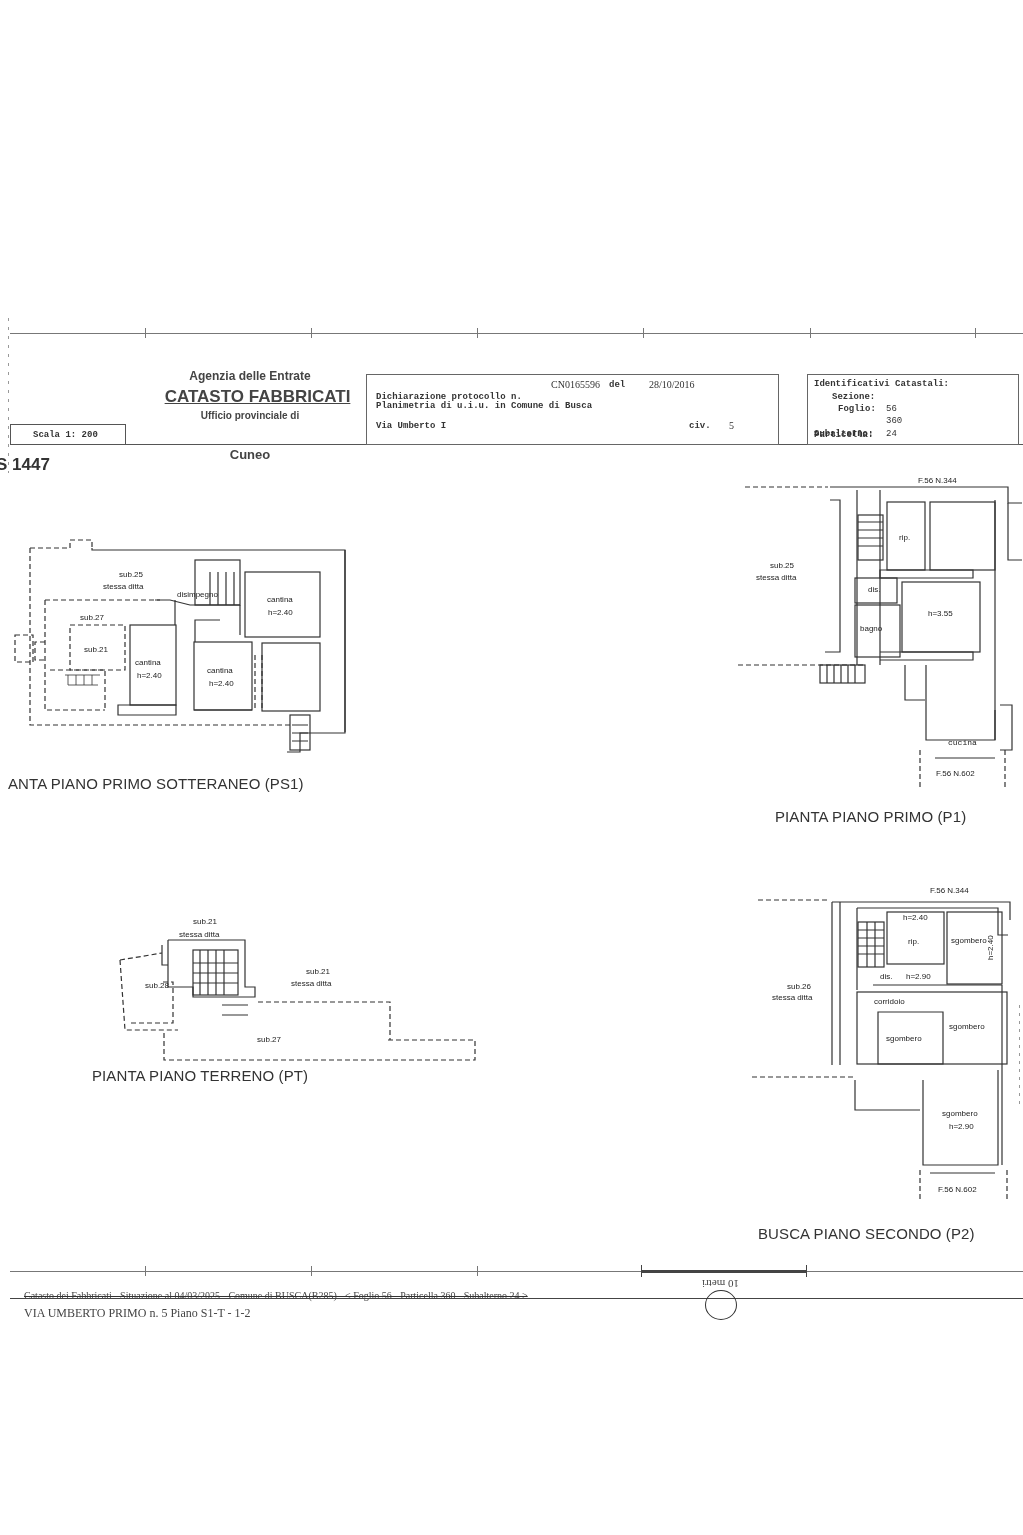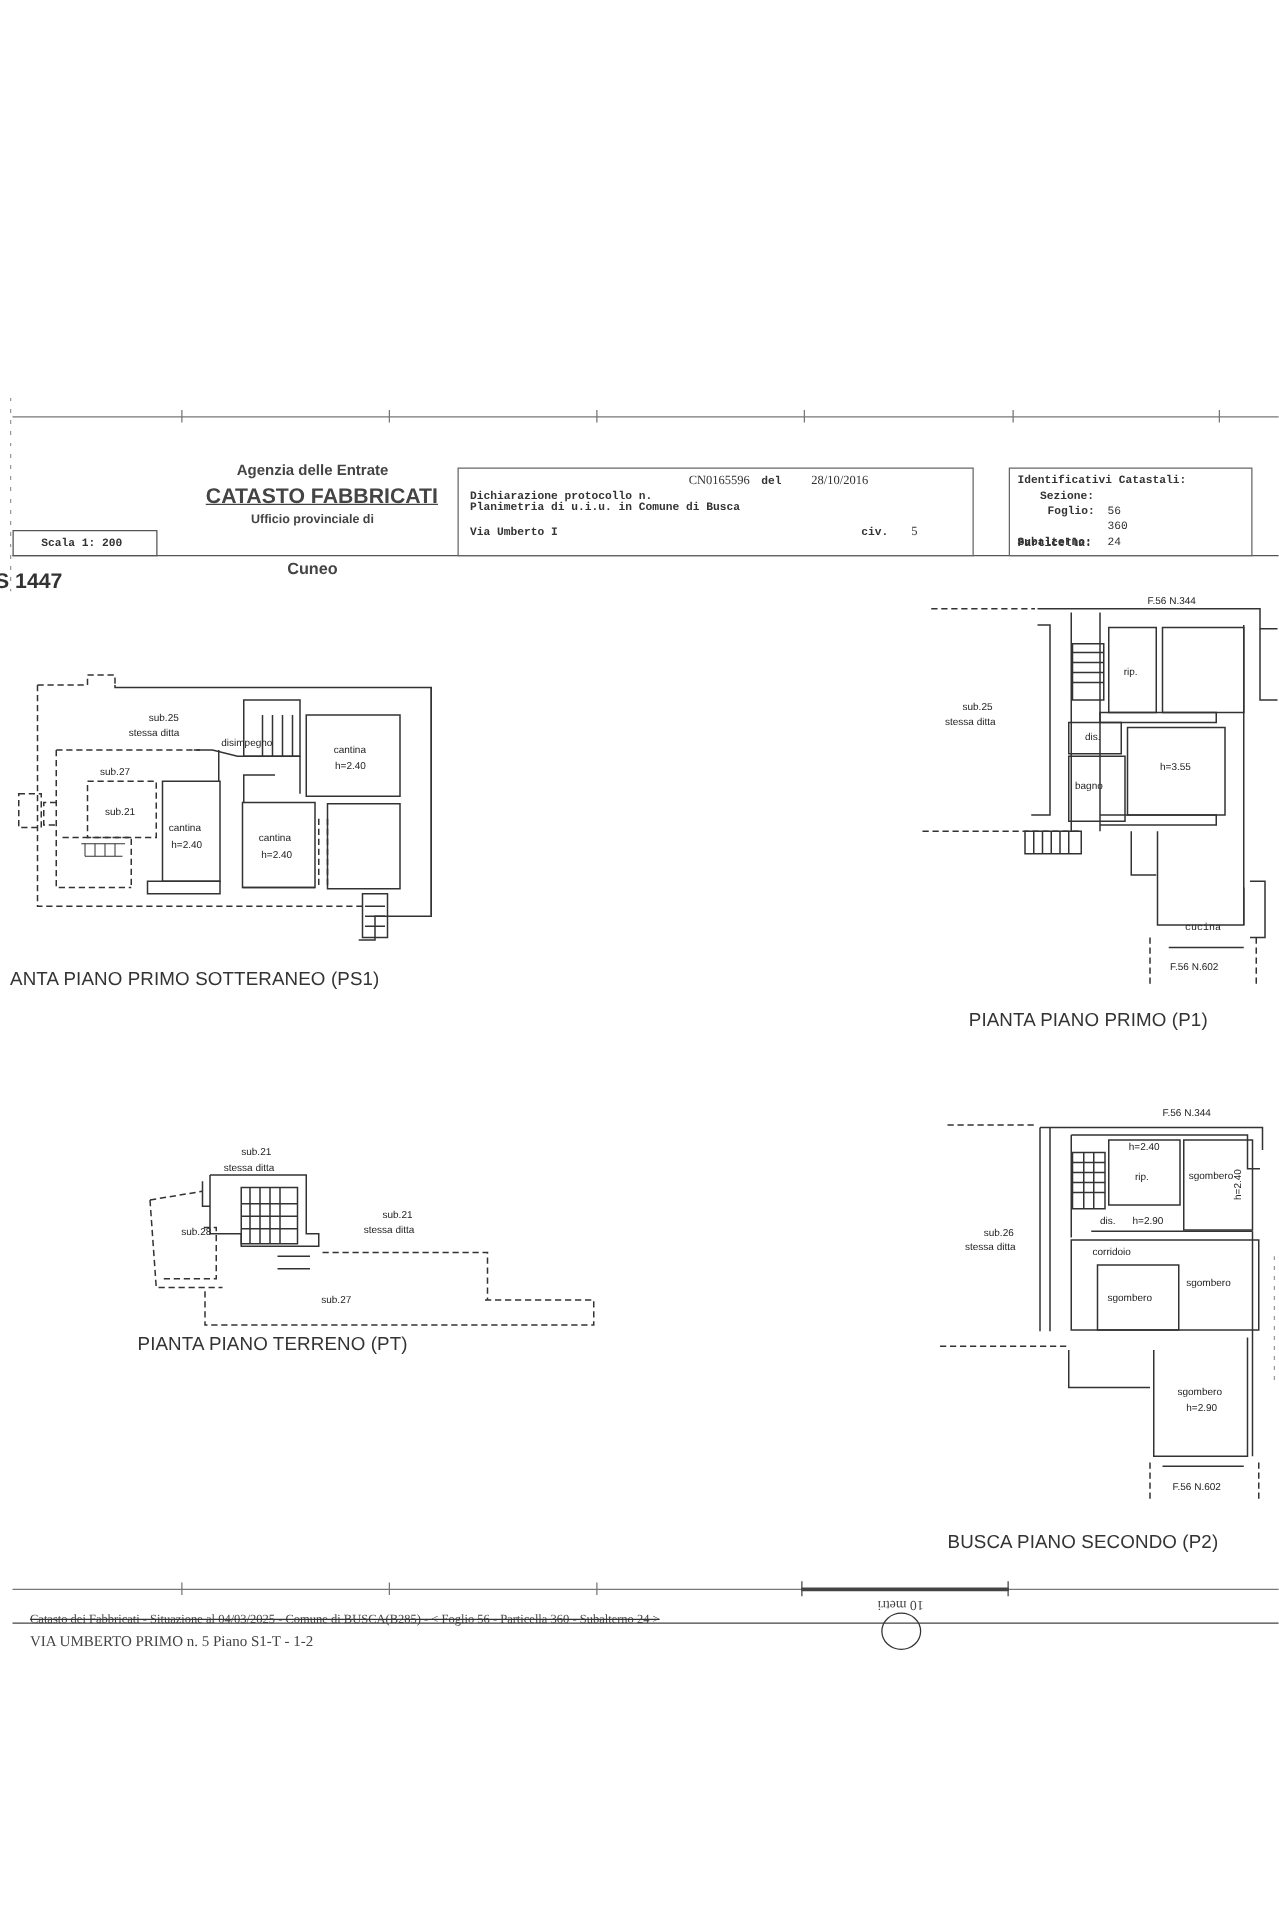--- a/index.html
+++ b/index.html
@@ -45,21 +45,21 @@
   <div class="abs mono small-mono" style="left:9px; top:5px; font-weight:bold;margin-top:12px;">Dichiarazione protocollo n.</div>
   <div class="abs serif" style="left:184px; top:4px; font-size:10px;">CN0165596</div>
   <div class="abs mono small-mono" style="left:242px; top:5px; font-weight:bold;">del</div>
   <div class="abs serif" style="left:282px; top:4px; font-size:10px;">28/10/2016</div>
   <div class="abs mono small-mono" style="left:9px; top:26px; font-weight:bold;">Planimetria di u.i.u. in Comune di Busca</div>
   <div class="abs mono small-mono" style="left:9px; top:46px; font-weight:bold;">Via Umberto I</div>
   <div class="abs mono small-mono" style="left:322px; top:46px; font-weight:bold;">civ.</div>
   <div class="abs serif" style="left:362px; top:45px; font-size:10px;">5</div>
 </div>
 
-<div class="box" style="left:807px; top:374px; width:195px; height:71px; border-color:#666;">
+<div class="box" style="left:807px; top:374px; width:212px; height:71px; border-color:#666;">
   <div class="abs mono small-mono" style="left:6px; top:4px; font-weight:bold;">Identificativi Catastali:</div>
   <div class="abs mono small-mono" style="left:24px; top:17px; font-weight:bold;">Sezione:</div>
   <div class="abs mono small-mono" style="left:30px; top:29px; font-weight:bold;">Foglio:</div>
   <div class="abs mono small-mono" style="left:78px; top:29px;">56</div>
   <div class="abs mono small-mono" style="left:6px; top:55px; font-weight:bold;">Particella:</div>
   <div class="abs mono small-mono" style="left:78px; top:41px;">360</div>
   <div class="abs mono small-mono" style="left:6px; top:54px; font-weight:bold;">Subalterno:</div>
   <div class="abs mono small-mono" style="left:78px; top:54px;">24</div>
 </div>
 
@@ -171,21 +171,21 @@
     <path d="M158 97 L290 97 L290 135"></path>
     <path d="M288 135 L375 135 L375 155 L64 155 L64 125"></path>
   </g>
 </svg>
 <div class="abs room-label" style="left:193px; top:917px;">sub.21</div>
 <div class="abs room-label" style="left:179px; top:930px;">stessa ditta</div>
 <div class="abs room-label" style="left:306px; top:967px;">sub.21</div>
 <div class="abs room-label" style="left:291px; top:979px;">stessa ditta</div>
 <div class="abs room-label" style="left:145px; top:981px;">sub.28</div>
 <div class="abs room-label" style="left:257px; top:1035px;">sub.27</div>
-<div class="abs plan-title" style="left:110px; top:1067px;">PIANTA PIANO TERRENO (PT)</div>
+<div class="abs plan-title" style="left:92px; top:1067px;">PIANTA PIANO TERRENO (PT)</div>
 
 <svg style="left:740px; top:880px;" width="283" height="320" viewBox="0 0 283 320">
   <g fill="none" stroke="#333" stroke-width="1.2">
     <path d="M92 22 L270 22 L270 40"></path>
     <path d="M92 22 L92 185 M100 22 L100 185"></path>
     <path d="M117 28 L117 110 M117 28 L258 28 L258 55 L268 55"></path>
     <rect x="147" y="32" width="57" height="52"></rect>
     <rect x="207" y="32" width="55" height="72"></rect>
     <rect x="117" y="112" width="150" height="72"></rect>
     <path d="M138 132 L203 132 L203 184 L138 184 Z"></path>

